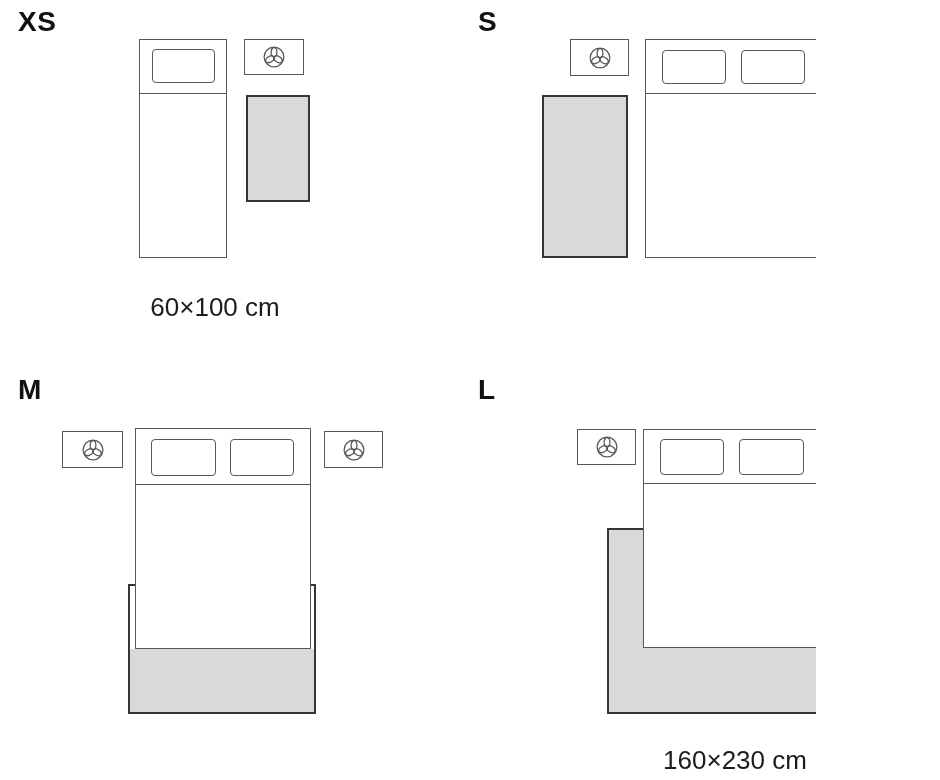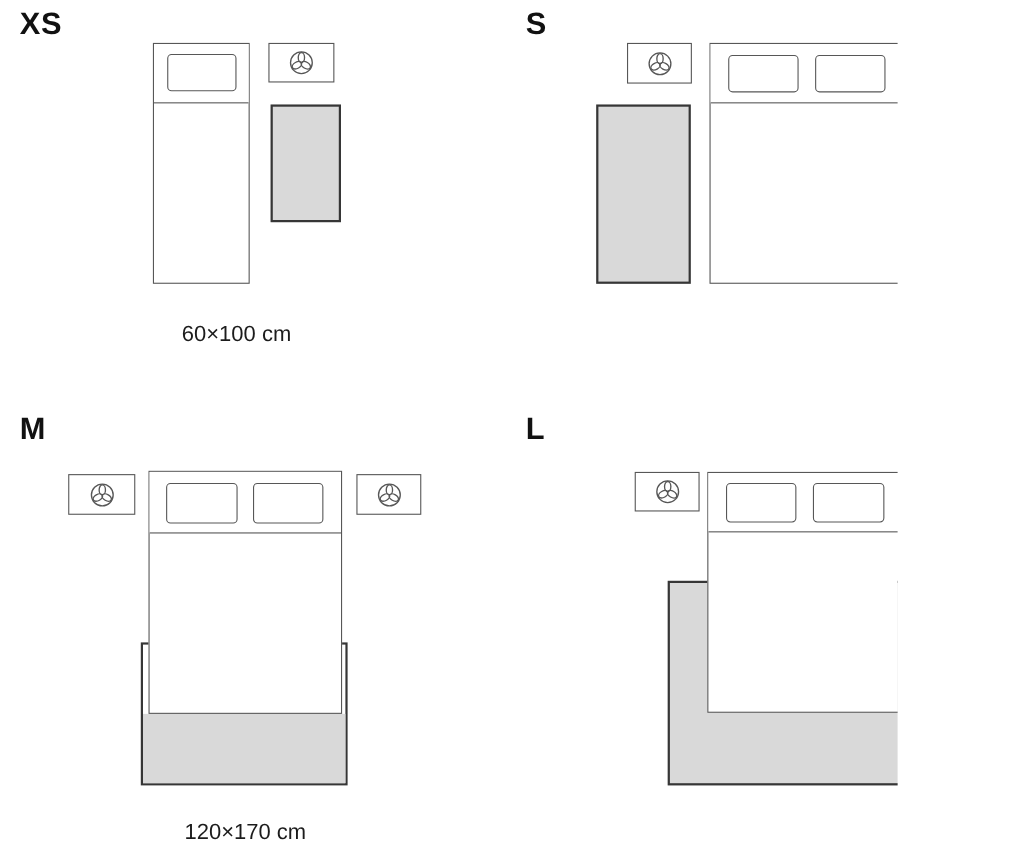--- a/index.html
+++ b/index.html
@@ -15,21 +15,21 @@
   .size-label {
     position: absolute;
     font-size: 28px;
     font-weight: 700;
     color: #111111;
     line-height: 1;
     letter-spacing: 0.5px;
   }
   .caption {
     position: absolute;
-    font-size: 20px;
+    font-size: 26px;
     font-weight: 400;
     color: #1c1c1c;
     text-align: center;
     line-height: 1.15;
   }
   .bed {
     position: absolute;
     box-sizing: border-box;
     border: 1.5px solid #575757;
     background: #ffffff;
@@ -180,21 +180,20 @@
         <g transform="rotate(240 22 22)">
             <ellipse cx="22" cy="15.2" rx="4.2" ry="6.8"></ellipse>
           </g>
       </svg>
     </div>
 
     <div class="rug rug-under-bed-outline" style="left:128px; top:584px; width:188px; height:130px;">
       <div class="rug-visible-band" style="top:63px;"></div>
     </div>
 
-    <div class="caption" style="left:123px; top:746px; width:200px;">120×170 cm</div>
   </section>
 
   <section class="quad">
     <div class="size-label" style="left:478px; top:376px;">L</div>
 
     <div class="nightstand" style="left:577px; top:429px; width:59px; height:36px;">
       <svg class="lamp-svg" width="30" height="30" viewBox="0 0 44 44" fill="none" stroke="#575757" stroke-width="1.8">
         <circle cx="22" cy="22" r="14.5"></circle>
         <ellipse cx="22" cy="15.2" rx="4.2" ry="6.8"></ellipse>
         <g transform="rotate(120 22 22)">
@@ -221,15 +220,16 @@
             <ellipse cx="22" cy="15.2" rx="4.2" ry="6.8"></ellipse>
           </g>
         <g transform="rotate(240 22 22)">
             <ellipse cx="22" cy="15.2" rx="4.2" ry="6.8"></ellipse>
           </g>
       </svg>
     </div>
 
     <div class="rug" style="left:607px; top:528px; width:250px; height:186px;"></div>
 
+    <div class="caption" style="left:635px; top:746px; width:200px;">160×230 cm</div>
   </section>
 
 </div>
 
 </body></html>

